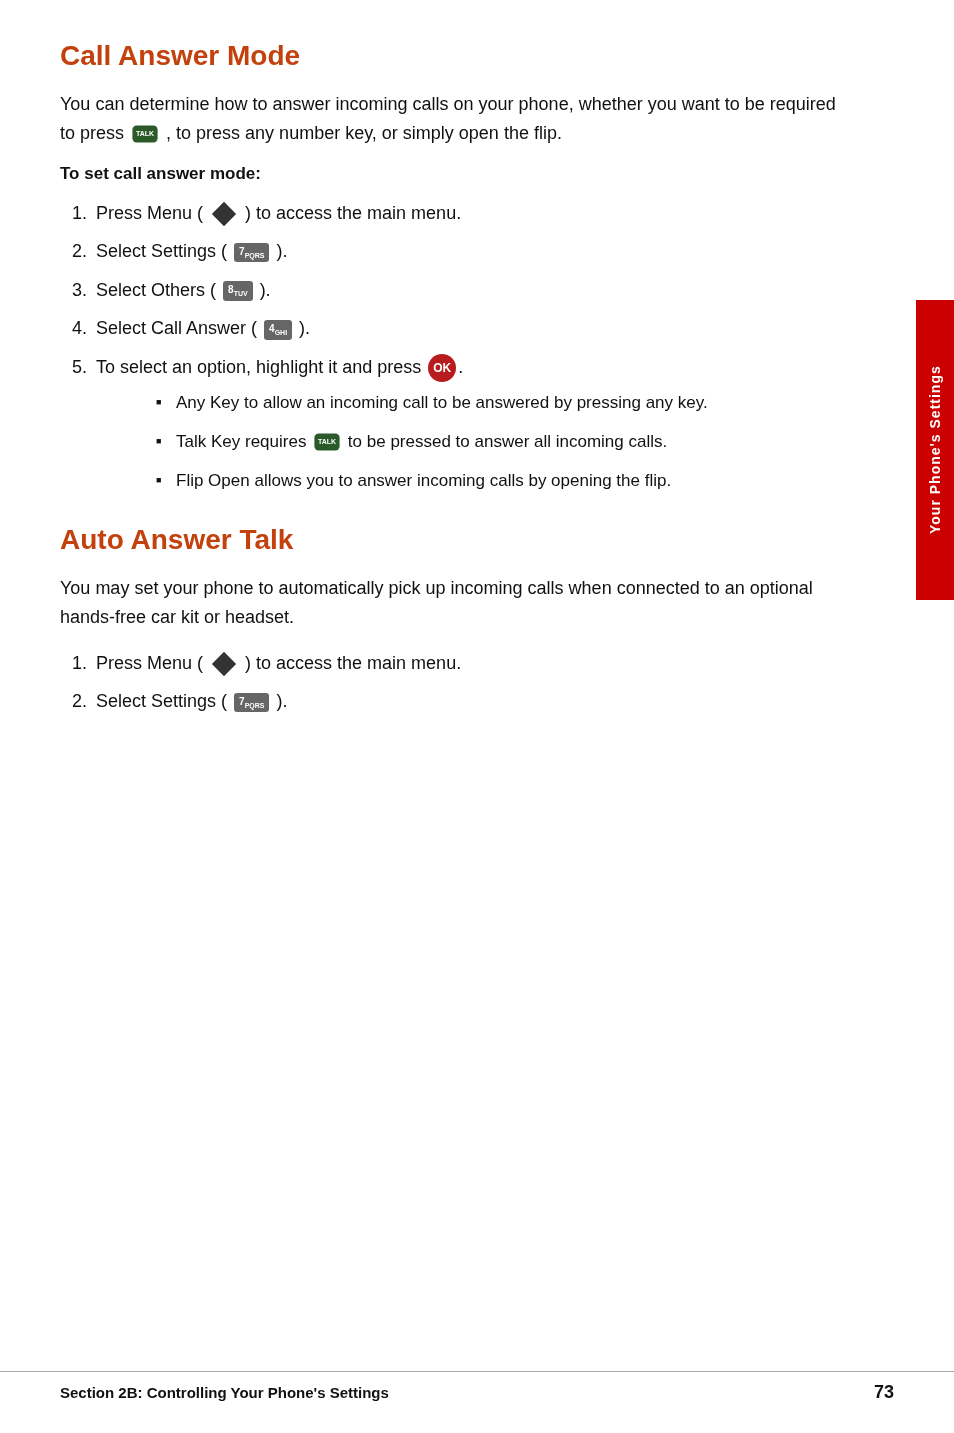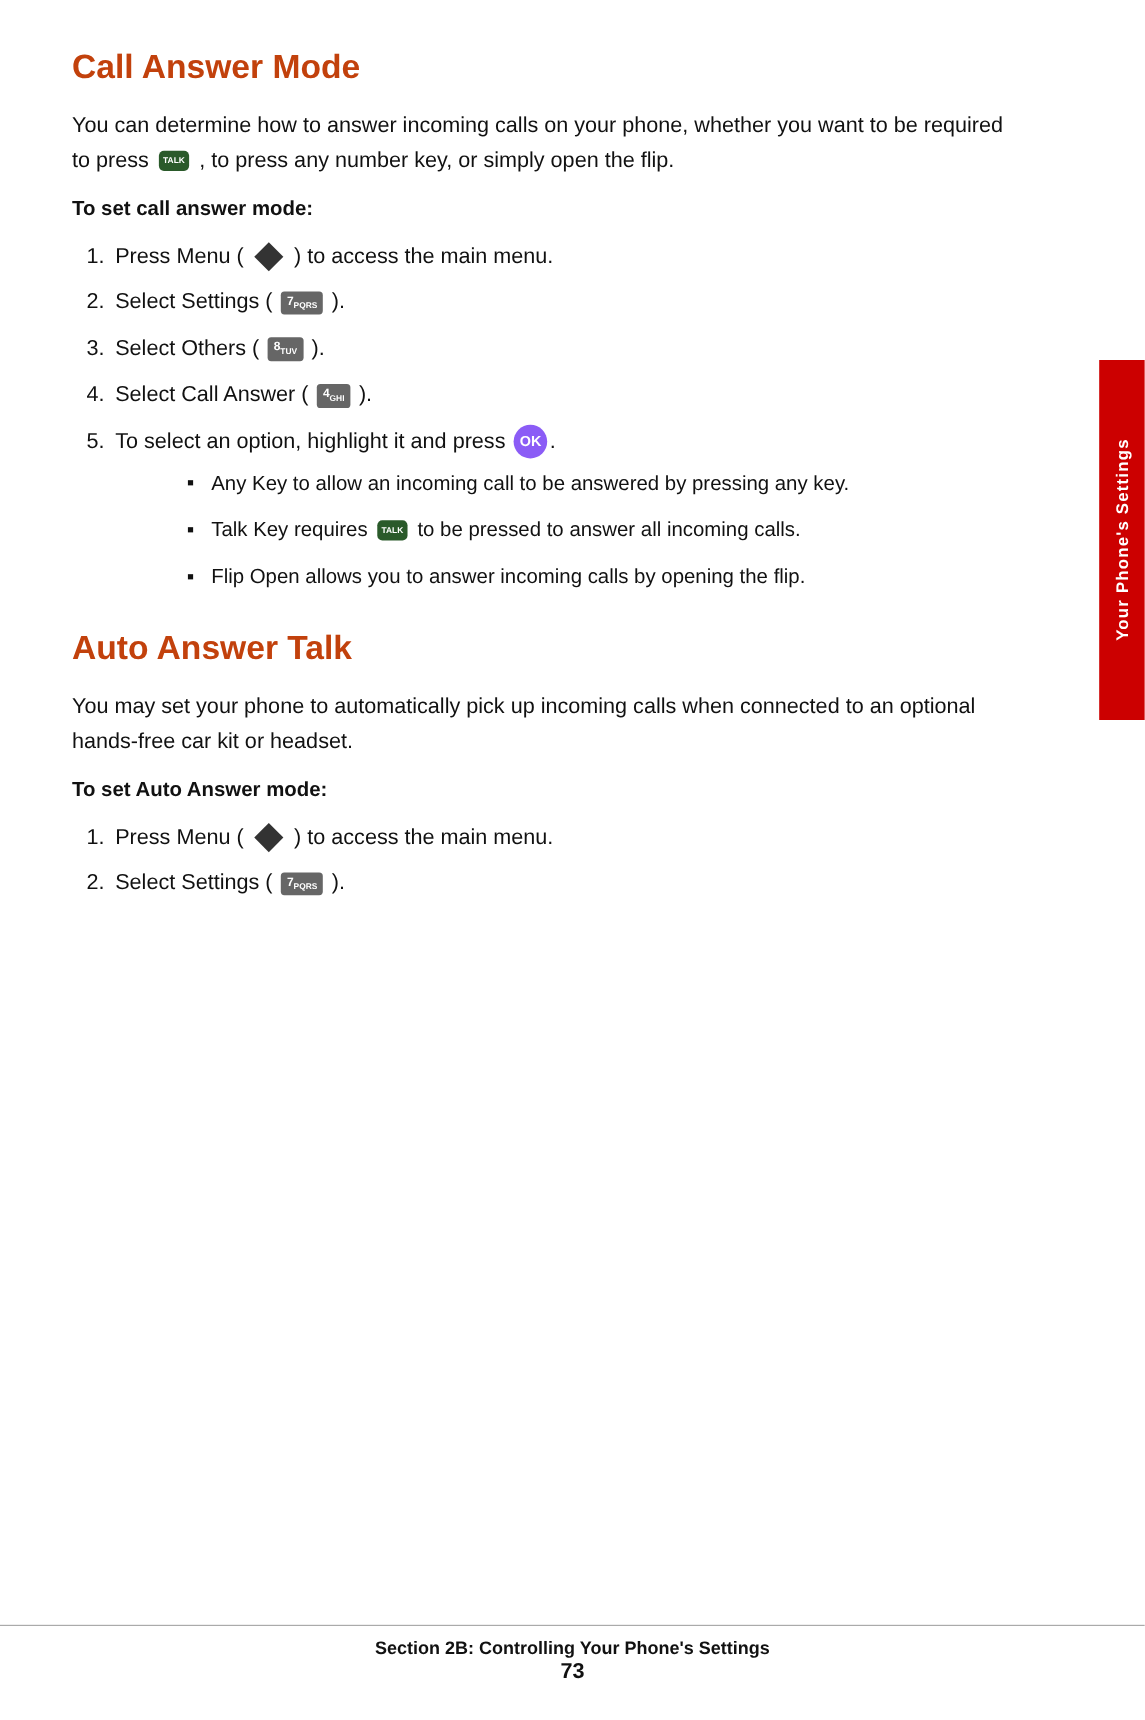--- a/index.html
+++ b/index.html
@@ -100,21 +100,21 @@
       border-radius: 4px;
       padding: 2px 6px;
       margin: 0 2px;
       line-height: 1.4;
     }
 
     
     .icon-ok {
       display: inline-block;
       vertical-align: middle;
-      background: #8b5cf6;
+      background: #b91c1c;
       color: #fff;
       font-size: 12px;
       font-weight: bold;
       border-radius: 50%;
       width: 28px;
       height: 28px;
       text-align: center;
       line-height: 28px;
       margin: 0 2px;
     }
@@ -151,21 +151,20 @@
       position: absolute;
       bottom: 30px;
       left: 0;
       right: 0;
       display: flex;
       justify-content: space-between;
       align-items: center;
       padding: 0 60px;
       border-top: 1px solid #aaa;
       padding-top: 10px;
-      flex-direction: column;
     }
 
     .footer-left {
       font-weight: bold;
       font-size: 15px;
     }
 
     .footer-right {
       font-weight: bold;
       font-size: 18px;
@@ -246,21 +245,20 @@
         </li>
       </ul>
     </li>
   </ol>
 
   <div class="section-spacer">
     <h2 class="section-title">Auto Answer Talk</h2>
 
     <p class="intro-text">You may set your phone to automatically pick up incoming calls when connected to an optional hands-free car kit or headset.</p>
 
-    <p class="bold-label">To set Auto Answer mode:</p>
 
     <ol>
 
       <li>
         Press <span class="bold-inline">Menu</span> (
         <svg class="icon-menu inline-icon" viewBox="0 0 30 30" width="26" height="26">
           <polygon points="15,2 28,15 15,28 2,15" fill="#333"></polygon>
         </svg>
         ) to access the main menu.
       </li>

